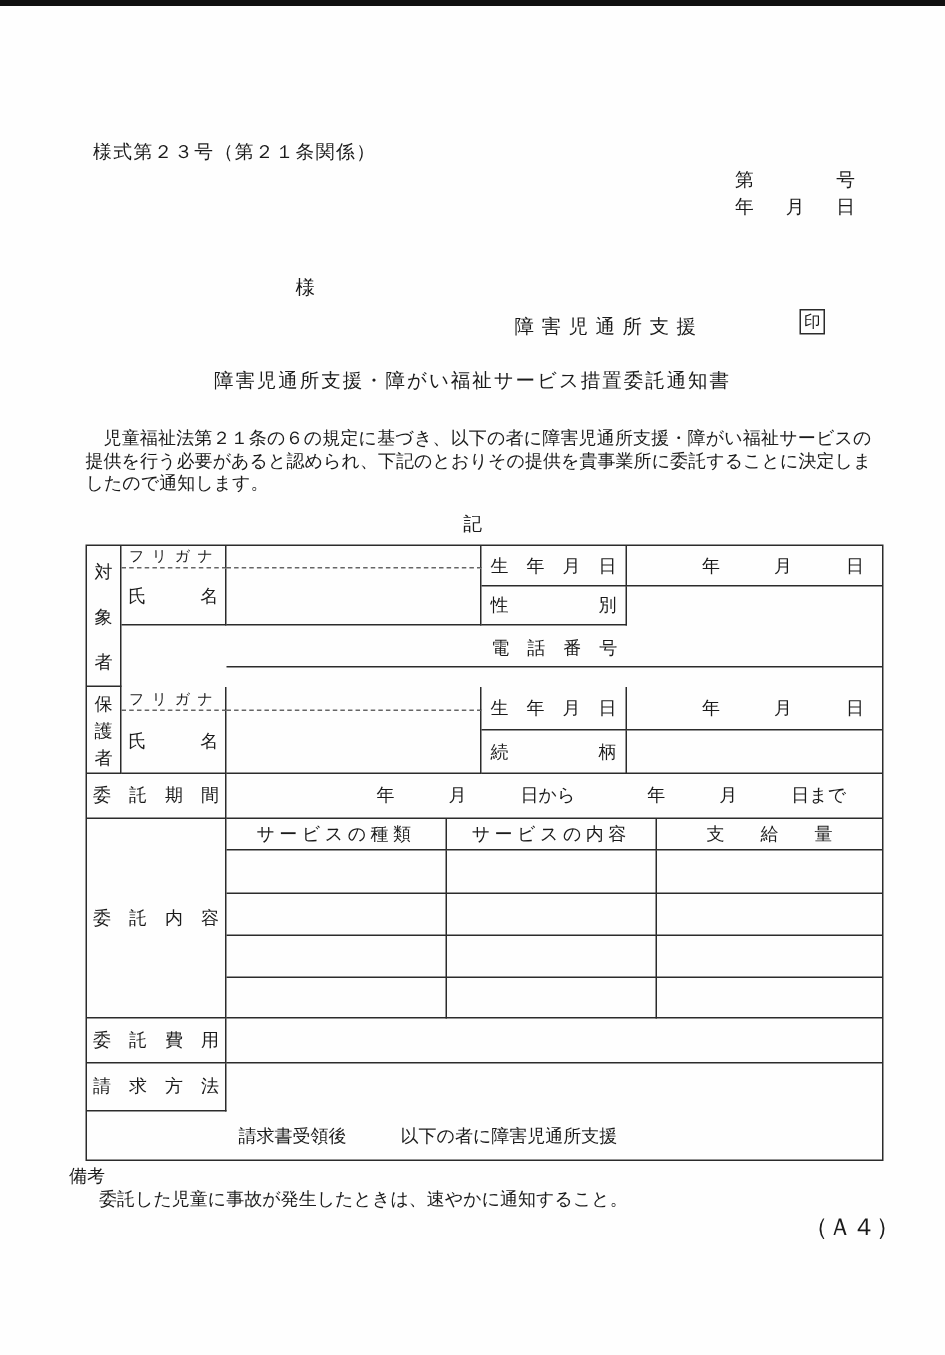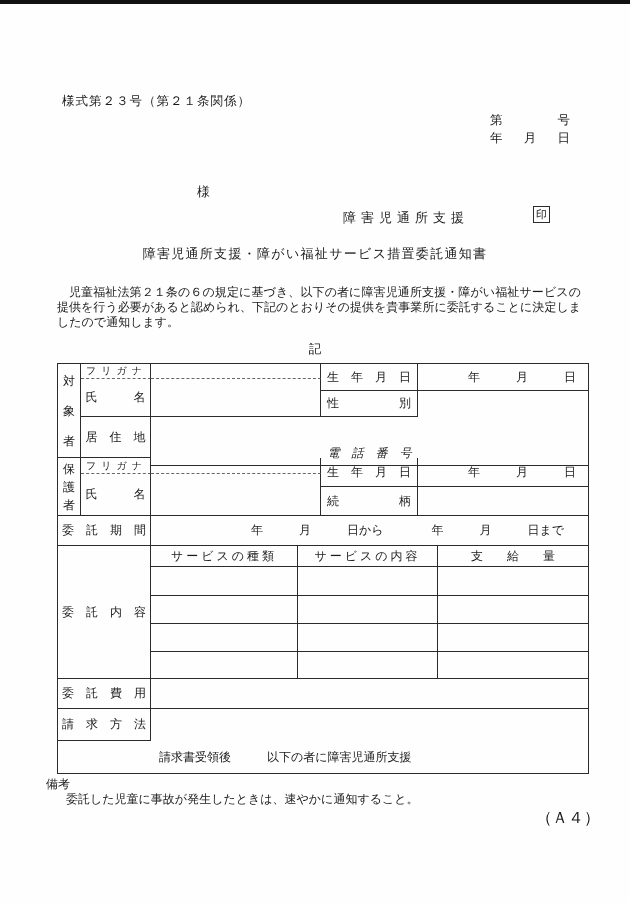--- a/index.html
+++ b/index.html
@@ -79,22 +79,21 @@
     <div class="cell bR bB vlabel vl-subject" style="left:0;top:0;width:23px;height:94px;">対
 象
 者</div>
     <div class="cell bR bBd furigana" style="left:23px;top:0;width:70px;height:15px;">フリガナ</div>
     <div class="cell bR bBd" style="left:93px;top:0;width:170px;height:15px;"></div>
     <div class="cell bR bB center" style="left:23px;top:15px;width:70px;height:38px;">氏　　　名</div>
     <div class="cell bR bB" style="left:93px;top:15px;width:170px;height:38px;"></div>
     <div class="cell bR bB center" style="left:263px;top:0;width:97px;height:27px;">生　年　月　日</div>
     <div class="cell bB pad-birth" style="left:360px;top:0;width:170px;height:27px;">年　　　月　　　日</div>
     <div class="cell bR bB center" style="left:263px;top:27px;width:97px;height:26px;">性　　　　　別</div>
-    <div class="cell bR bB center" style="left:23px;top:53px;width:70px;height:41px;">居　住　地</div>
-    <div class="cell bB phone-cell" style="left:93px;top:61px;width:437px;height:41px;font-style:italic;">
+    <div class="cell bB phone-cell" style="left:93px;top:40px;width:437px;height:41px;">
       <span>電　話　番　号</span>
     </div>
 
     <div class="cell bR bB vlabel vl-guardian" style="left:0;top:94px;width:23px;height:58px;">保
 護
 者</div>
     <div class="cell bR bBd furigana" style="left:23px;top:94px;width:70px;height:16px;">フリガナ</div>
     <div class="cell bR bBd" style="left:93px;top:94px;width:170px;height:16px;"></div>
     <div class="cell bR bB center" style="left:23px;top:110px;width:70px;height:42px;">氏　　　名</div>
     <div class="cell bR bB" style="left:93px;top:110px;width:170px;height:42px;"></div>

